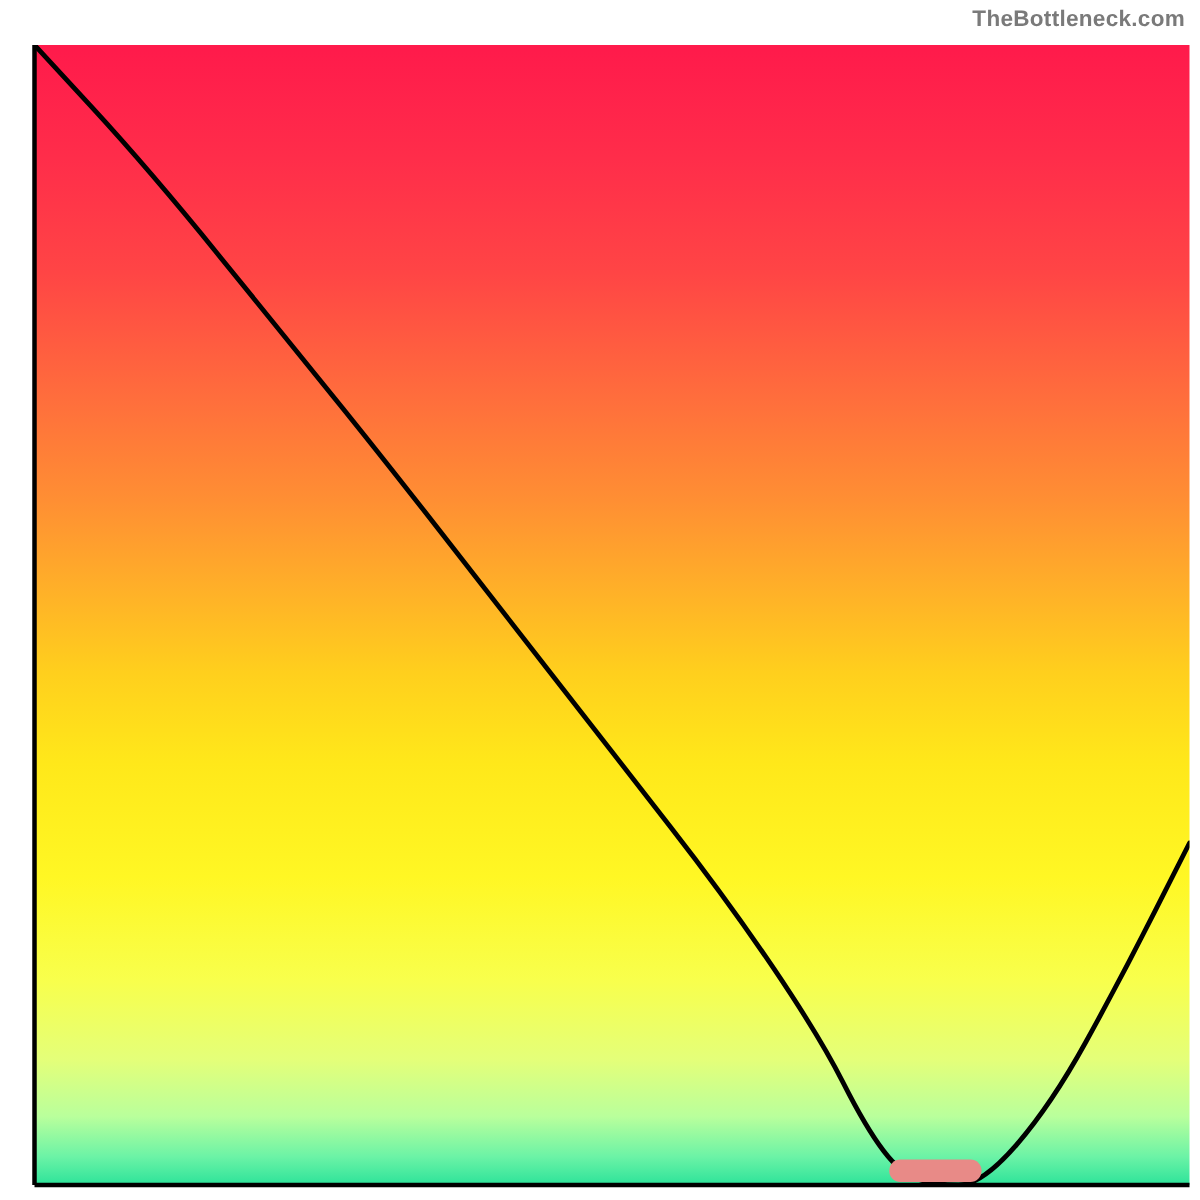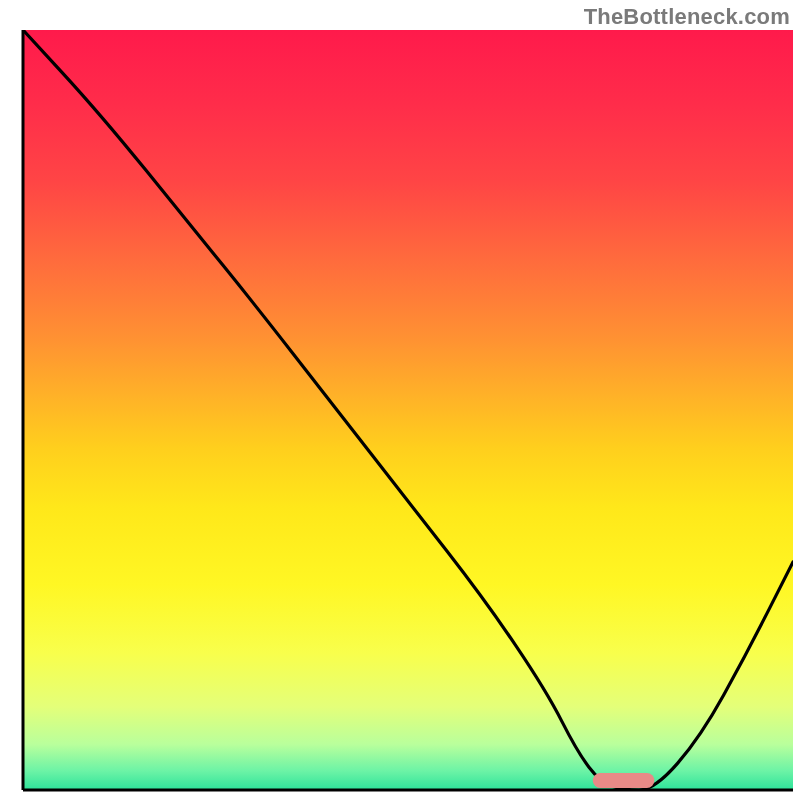--- a/index.html
+++ b/index.html
@@ -13,21 +13,21 @@
   .stage {
     position: relative;
     width: 800px;
     height: 800px;
   }
   .watermark {
     position: absolute;
     top: 4px;
     right: 10px;
     font-family: Arial, Helvetica, sans-serif;
-    font-size: 22px;
+    font-size: 15px;
     font-weight: 600;
     color: #7a7a7a;
     letter-spacing: 0.2px;
     z-index: 20;
   }
   svg.plot {
     position: absolute;
     left: 0; top: 0;
     width: 800px;
     height: 800px;

